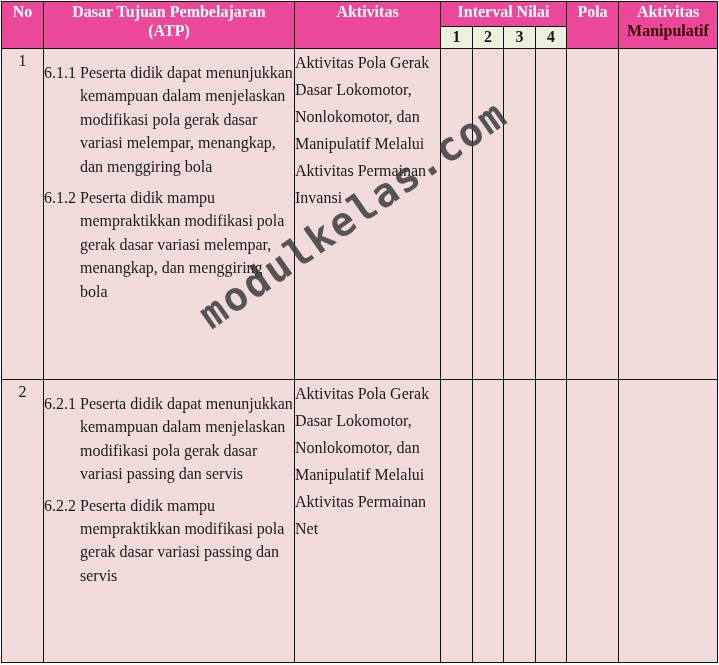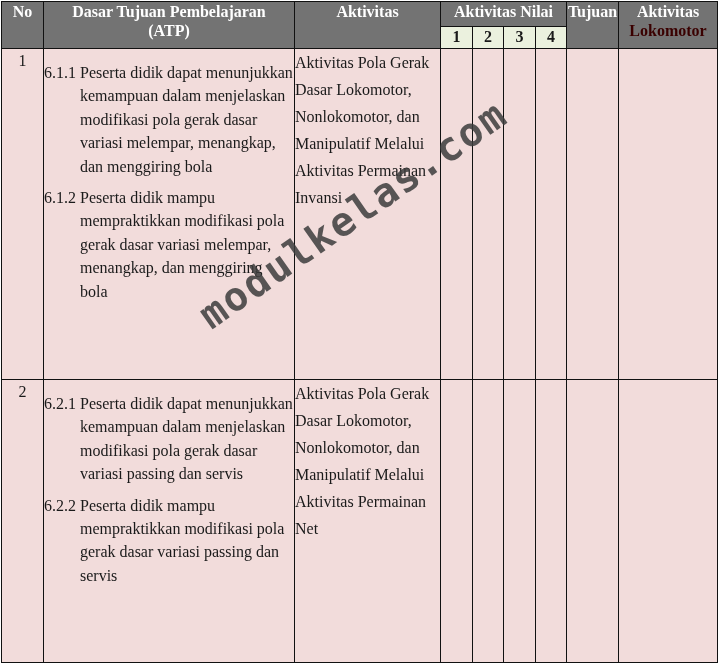--- a/index.html
+++ b/index.html
@@ -12,21 +12,21 @@
     font-family: "Liberation Serif", "DejaVu Serif", serif;
     font-size: 16px;
     color: #1a1a1a;
   }
   table.atp td, table.atp th {
     border: 1.5px solid #111;
     padding: 0;
     vertical-align: top;
   }
   th.hd {
-    background: #737373;
+    background: #ec4899;
     color: #ffffff;
     font-weight: bold;
     text-align: center;
     vertical-align: middle;
     font-size: 16px;
     line-height: 19px;
   }
   th.hd.sub {
     background: #ebf1de;
     color: #1a1a1a;
@@ -70,25 +70,25 @@
     <col style="width:99px">
   </colgroup>
   <thead>
     <tr style="height:25px">
       <th class="hd" rowspan="2">No</th>
       <th class="hd" rowspan="2">
         <div>Dasar Tujuan Pembelajaran</div>
         <div>(ATP)</div>
       </th>
       <th class="hd" rowspan="2">Aktivitas</th>
-      <th class="hd" colspan="4">Aktivitas Nilai</th>
-      <th class="hd" rowspan="2">Tujuan</th>
+      <th class="hd" colspan="4">Interval Nilai</th>
+      <th class="hd" rowspan="2">Pola</th>
       <th class="hd" rowspan="2">
         <div>Aktivitas</div>
-        <div class="dark">Lokomotor</div>
+        <div class="dark">Manipulatif</div>
       </th>
     </tr>
     <tr>
       <th class="hd sub">1</th>
       <th class="hd sub">2</th>
       <th class="hd sub">3</th>
       <th class="hd sub">4</th>
     </tr>
   </thead>
   <tbody>

